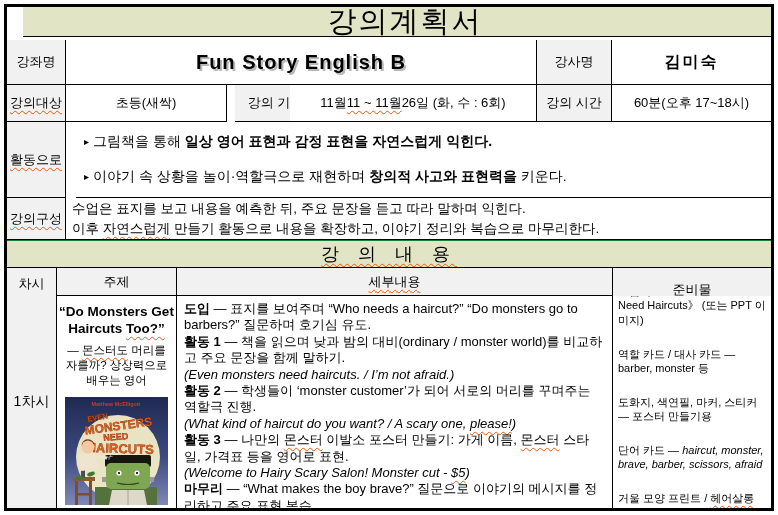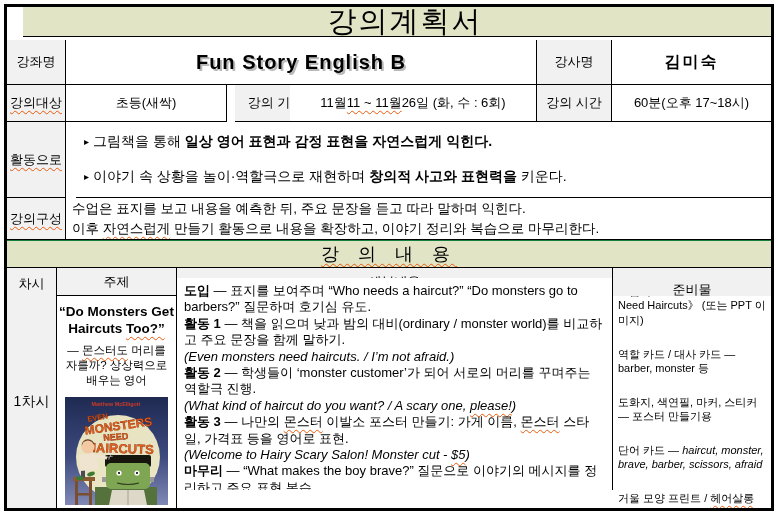--- a/index.html
+++ b/index.html
@@ -143,21 +143,21 @@
           <path d="M14,58 L30,56 L34,72 L16,74 Z" fill="#eee4d0"></path>
           <line x1="29" y1="59" x2="42" y2="61" stroke="#eee4d0" stroke-width="3"></line>
           <circle cx="23" cy="50" r="6.5" fill="#f2c9a2"></circle>
           <path d="M16.5,49 A6.5,6.5 0 0 1 29.5,48.5 L27,45 Q23,42 18.5,45 Z" fill="#6b3a1d"></path>
           <text x="44" y="64" font-size="8" fill="#c9c9c9" transform="rotate(-35 44 64)">✂</text>
         </g>
       </svg>
     </div>
   </div>
 
-  <div class="c detail-box noB" style="left:170px;top:271px;width:436px;height:212px;">
+  <div class="c detail-box noB" style="left:170px;top:289px;width:436px;height:212px;">
     <div><span class="b">도입</span><span> — 표지를 보여주며 “Who needs a haircut?” “Do monsters go to barbers?” 질문하며 호기심 유도.</span></div>
     <div><span class="b">활동 1</span><span> — 책을 읽으며 낮과 밤의 대비(ordinary / monster world)를 비교하고 주요 문장을 함께 말하기.</span></div>
     <div class="it">(Even monsters need haircuts. / I’m not afraid.)</div>
     <div><span class="b">활동 2</span><span> — 학생들이 ‘monster customer’가 되어 서로의 머리를 꾸며주는 역할극 진행.</span></div>
     <div class="it"><span>(What kind of haircut do you want? / A scary one, </span><span class="sq">please!</span><span>)</span></div>
     <div><span class="b">활동 3</span><span> — 나만의 </span><span class="sq">몬스터</span><span> 이발소 포스터 만들기: 가게 이름, </span><span class="sq">몬스터</span><span> 스타일, 가격표 등을 영어로 표현.</span></div>
     <div class="it"><span>(Welcome to Hairy Scary Salon! Monster cut - </span><span class="sq">$5</span><span>)</span></div>
     <div><span class="b">마무리</span><span> — “What makes the boy brave?” 질문으로 이야기의 메시지를 정리하고 주요 표현 복습.</span></div>
   </div>
 

